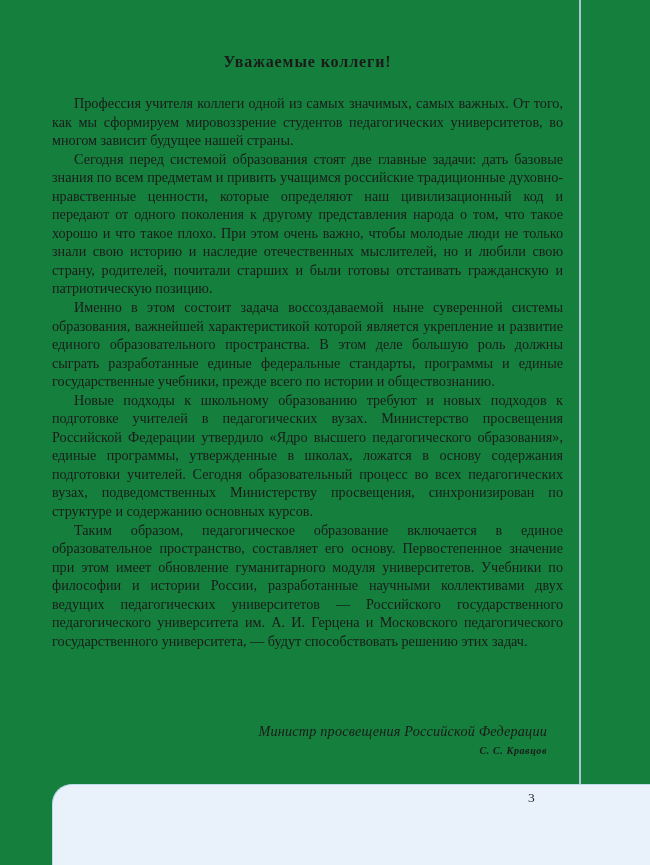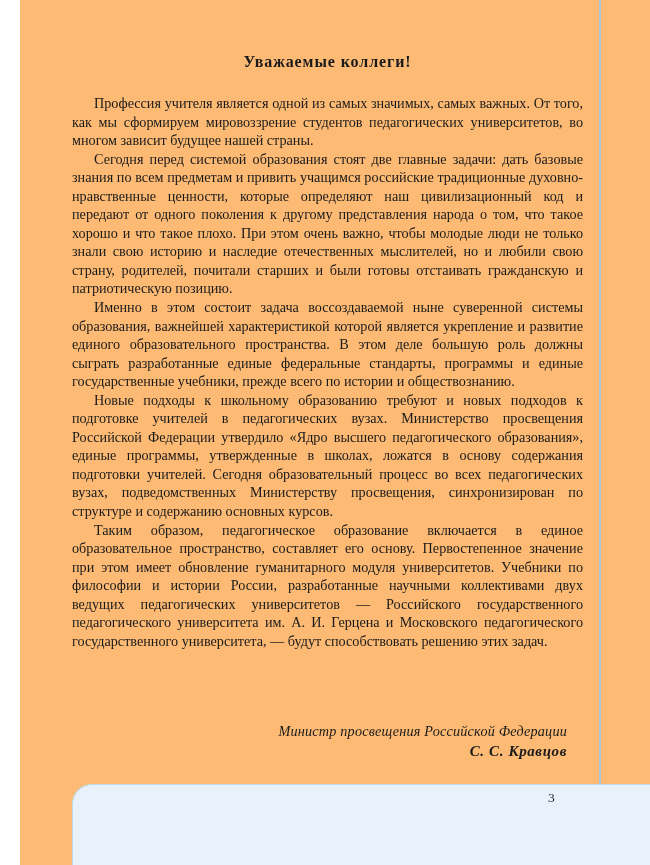--- a/index.html
+++ b/index.html
@@ -15,22 +15,21 @@
     overflow: hidden;
     font-family: "Liberation Serif", "DejaVu Serif", serif;
     color: #1a1a1a;
     -webkit-font-smoothing: antialiased;
   }
 
   
   .page {
     position: absolute;
     inset: 0;
-    background: #fdba74;
-    margin-left: 20px;
+    background: #15803d;
   }
 
   
   .vertical-rule {
     position: absolute;
     left: 579px;
     top: 0px;
     width: 2px;
     height: 785px;
     background: #a8c6d4;
@@ -78,21 +77,21 @@
   }
   .signature-role {
     font-style: italic;
     font-size: 14.2px;
     line-height: 19px;
     letter-spacing: 0.2px;
   }
   .signature-name {
     font-style: italic;
     font-weight: bold;
-    font-size: 15px;
+    font-size: 10px;
     line-height: 20px;
     letter-spacing: 0.6px;
   }
 
   
   .footer-band {
     position: absolute;
     left: 52px;
     top: 784px;
     width: 598px;
@@ -117,21 +116,21 @@
 </head>
 <body>
 
 <div class="page">
 
   <div class="vertical-rule"></div>
 
   <div class="content">
     <h1 class="doc-title">Уважаемые коллеги!</h1>
 
-    <p class="para">Профессия учителя является одной из самых значимых, самых важных. От того, как мы сформируем мировоззрение студентов педагогических университетов, во многом зависит будущее нашей страны.</p>
+    <p class="para">Профессия учителя коллеги одной из самых значимых, самых важных. От того, как мы сформируем мировоззрение студентов педагогических университетов, во многом зависит будущее нашей страны.</p>
 
     <p class="para">Сегодня перед системой образования стоят две главные задачи: дать базовые знания по всем предметам и привить учащимся российские традиционные духовно-нравственные ценности, которые определяют наш цивилизационный код и передают от одного поколения к другому представления народа о том, что такое хорошо и что такое плохо. При этом очень важно, чтобы молодые люди не только знали свою историю и наследие отечественных мыслителей, но и любили свою страну, родителей, почитали старших и были готовы отстаивать гражданскую и патриотическую позицию.</p>
 
     <p class="para">Именно в этом состоит задача воссоздаваемой ныне суверенной системы образования, важнейшей характеристикой которой является укрепление и развитие единого образовательного пространства. В этом деле большую роль должны сыграть разработанные единые федеральные стандарты, программы и единые государственные учебники, прежде всего по истории и обществознанию.</p>
 
     <p class="para">Новые подходы к школьному образованию требуют и новых подходов к подготовке учителей в педагогических вузах. Министерство просвещения Российской Федерации утвердило «Ядро высшего педагогического образования», единые программы, утвержденные в школах, ложатся в основу содержания подготовки учителей. Сегодня образовательный процесс во всех педагогических вузах, подведомственных Министерству просвещения, синхронизирован по структуре и содержанию основных курсов.</p>
 
     <p class="para">Таким образом, педагогическое образование включается в единое образовательное пространство, составляет его основу. Первостепенное значение при этом имеет обновление гуманитарного модуля университетов. Учебники по философии и истории России, разработанные научными коллективами двух ведущих педагогических университетов — Российского государственного педагогического университета им. А. И. Герцена и Московского педагогического государственного университета, — будут способствовать решению этих задач.</p>
   </div>
 

